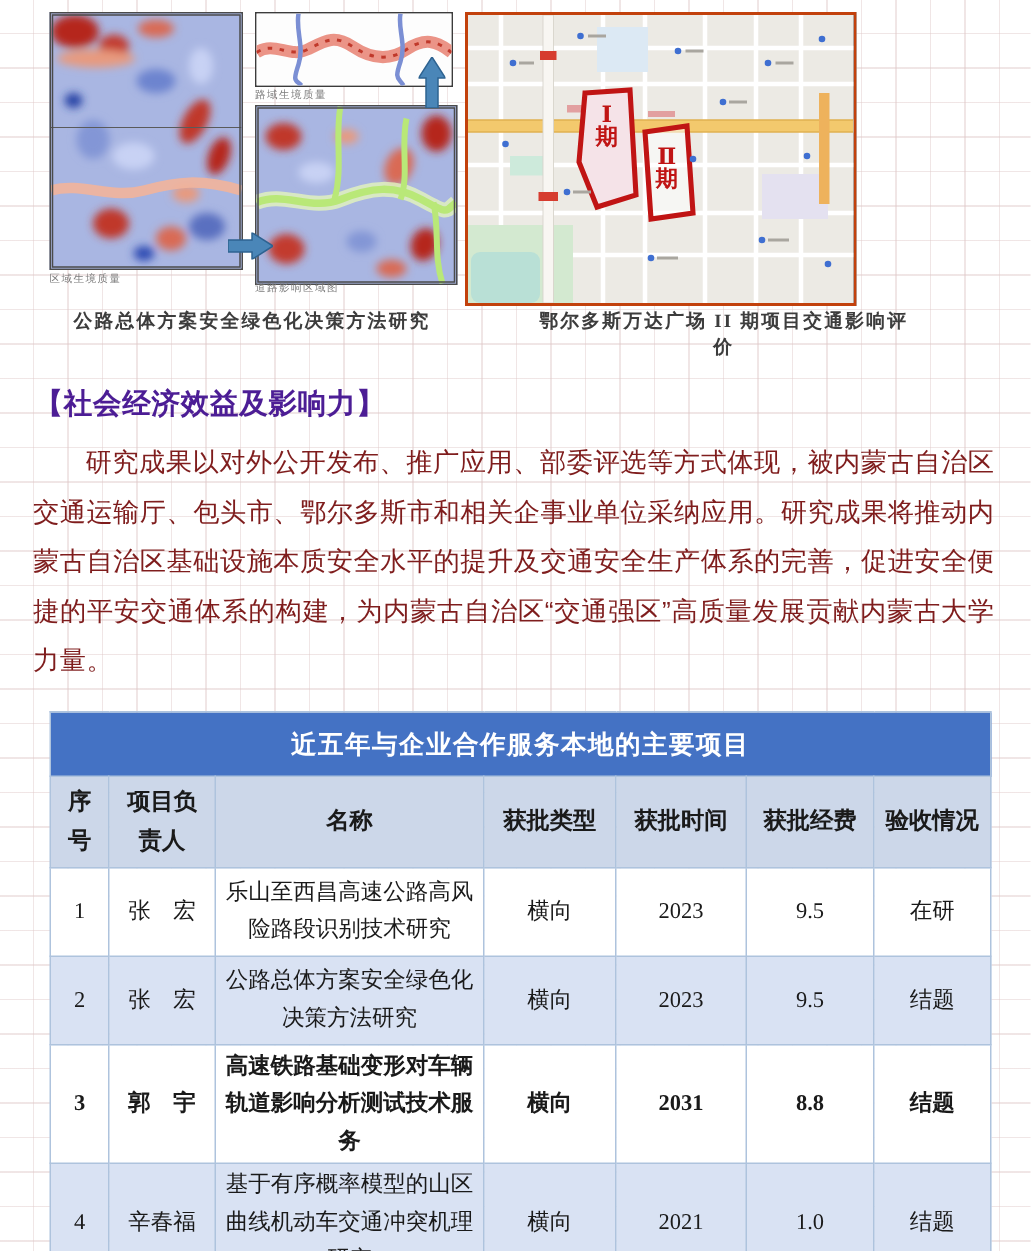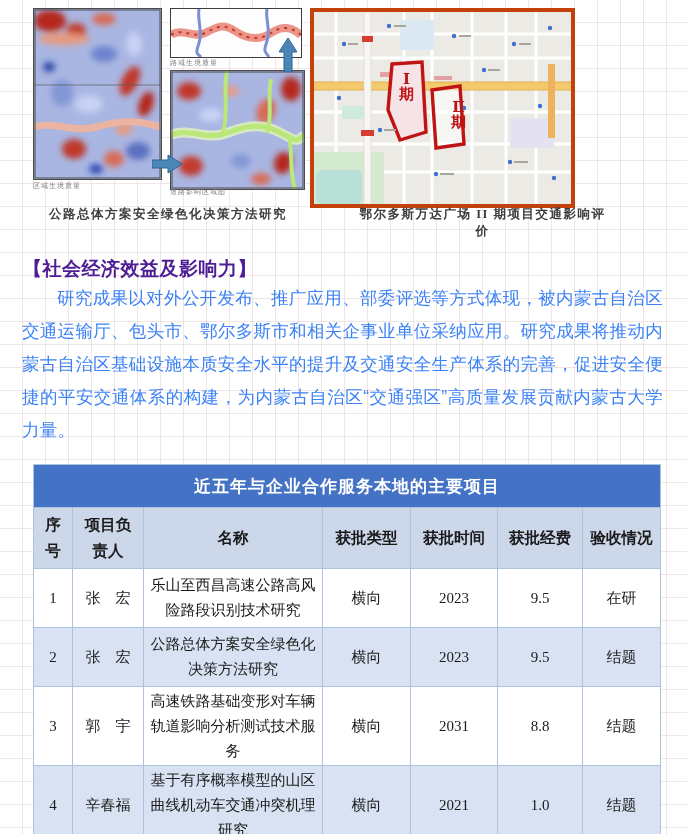--- a/index.html
+++ b/index.html
@@ -19,52 +19,52 @@
   .strip-b{position:absolute;left:137px;top:0;width:130px;height:48px;border:1px solid #3c3c3c;background:#fdfdfd;}
   .map-c{position:absolute;left:137px;top:62px;width:133px;height:118px;border:1px solid #4b4b4b;background:#a9b6e2;}
   .map-a svg,.map-c svg,.strip-b svg{display:block;width:100%;height:100%;}
   .sub-label{position:absolute;font-size:7px;color:#7c7c7c;text-align:left;letter-spacing:1px;
     font-family:"Liberation Serif","DejaVu Serif",serif;}
   .sub-a{left:0;top:173px;width:127px;}
   .sub-b{left:137px;top:50px;width:130px;}
   .sub-c{left:137px;top:179px;width:133px;}
   .arrow-right{position:absolute;left:119px;top:147px;}
   .arrow-up{position:absolute;left:246px;top:30px;}
-  .right-map{position:absolute;left:277px;top:0;width:257px;height:192px;border:4px solid #c2410c;background:#7dd3fc;}
+  .right-map{position:absolute;left:277px;top:0;width:257px;height:192px;border:2px solid #c2410c;background:#7dd3fc;}
   .right-map svg{display:block;width:100%;height:100%;}
   .zone-label{position:absolute;width:17px;line-height:1.02;text-align:center;color:#c01414;
     font-weight:700;font-size:15px;font-family:"Liberation Serif","DejaVu Serif",serif;}
   .zone-1{left:84px;top:60px;}
-  .zone-2{left:136px;top:88px;}
+  .zone-2{left:124px;top:88px;}
   .fig-caption{position:absolute;top:198px;font-size:12.5px;font-weight:700;color:#3d3d3d;
     text-align:center;letter-spacing:1.5px;font-family:"Liberation Serif","DejaVu Serif",serif;}
   .cap-left{left:0;width:270px;}
   .cap-right{left:277px;width:257px;margin-left:44px;}
 
   
   .section-heading{margin:24px 0 0 23px;font-size:19px;font-weight:700;color:#4c1d95;letter-spacing:.5px;}
   .body-paragraph{
-    margin:0 24px 0 22px;font-size:17.5px;color:#3b82f6;line-height:33px;
+    margin:10px 24px 0 22px;font-size:17.5px;color:#7f1d1d;line-height:33px;
     text-align:justify;text-indent:2em;letter-spacing:.3px;
   }
 
   
   .projects-table{
     margin:17px 0 0 33px;width:627px;border-collapse:collapse;table-layout:fixed;
     font-family:"Liberation Serif","DejaVu Serif",serif;color:#1a1a1a;
   }
   .projects-table td,.projects-table th{border:1px solid #aec3dd;padding:2px 5px;text-align:center;vertical-align:middle;}
   .title-cell{
     height:38px;background:#4472c4;color:#ffffff;border:1px solid #4472c4;
     font-family:"Liberation Sans","DejaVu Sans",sans-serif;font-size:17px;font-weight:700;letter-spacing:1px;
   }
   .head-row th{height:56px;background:#ccd7e9;font-size:15.5px;font-weight:700;line-height:1.7;}
   .projects-table tbody td{font-size:15px;line-height:1.65;background:#ffffff;}
   .projects-table tbody tr.alt td{background:#d9e2f3;}
-  .r1 td{height:54px;} .r2 td{height:54px;} .r3 td{height:70px;} .r4 td{height:72px;}
+  .r1 td{height:54px;} .r2 td{height:54px;} .r3 td{height:70px;font-weight:bold;} .r4 td{height:72px;}
   .col-leader{white-space:pre-line;}
 </style>
 </head>
 <body>
 
 <div class="page">
 
   <div class="figures-row">
 
     <div class="map-a">

